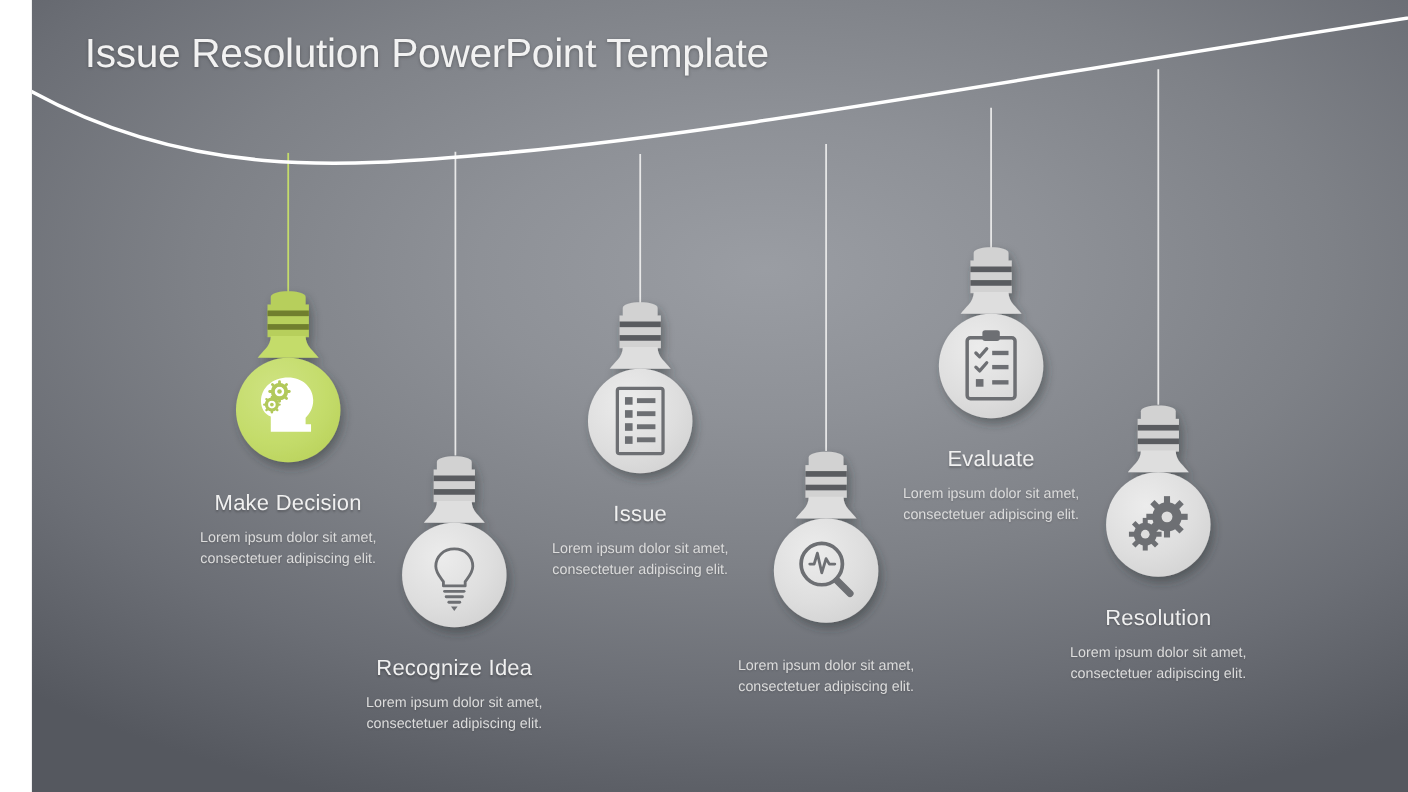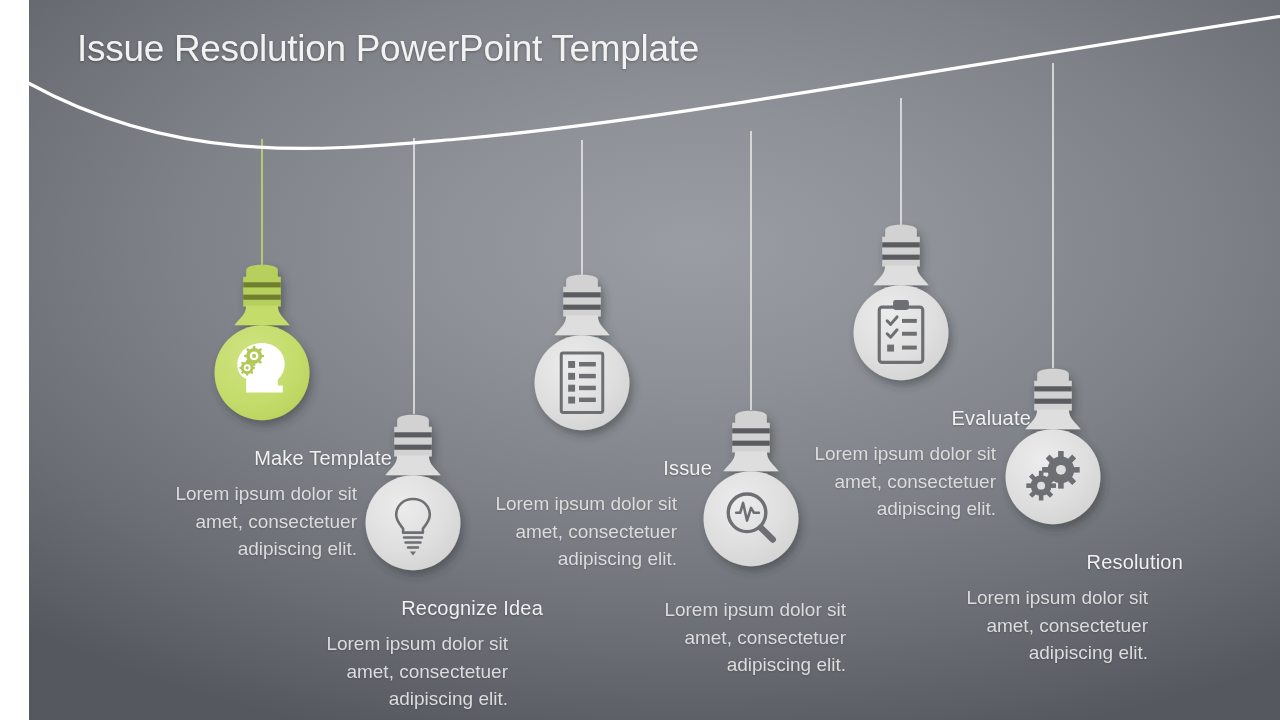--- a/index.html
+++ b/index.html
@@ -44,21 +44,21 @@
     width:1280px; height:720px;
     z-index:2;
     pointer-events:none;
   }
 
   
   .node {
     position:absolute;
     width:260px;
     z-index:5;
-    text-align:right;
+    text-align:center;
   }
 
   .bulb-wrap {
     position:relative;
     width:260px;
     height:178px;
   }
 
   .bulb-svg {
     position:absolute;
@@ -74,21 +74,21 @@
     font-size:20px;
     font-weight:400;
     color:#f0f0f0;
     letter-spacing:0.2px;
     text-shadow:0 1px 2px rgba(0,0,0,0.25);
     line-height:1.2;
     margin-top:6px;
   }
 
   .node-body {
-    font-size:19px;
+    font-size:13px;
     font-weight:400;
     color:#dcdcdc;
     line-height:1.45;
     margin:10px auto 0;
     width:190px;
     text-shadow:0 1px 2px rgba(0,0,0,0.18);
   }
 </style>
 </head>
 <body>
@@ -166,21 +166,21 @@
                   <line x1="-10" y1="-5" x2="-8" y2="-5"></line>
               <line x1="-20" y1="-10" x2="-18.5" y2="-8.5"></line>
                   <line x1="-11.5" y1="-1.5" x2="-10" y2="0"></line>
               <line x1="-20" y1="0" x2="-18.5" y2="-1.5"></line>
                   <line x1="-11.5" y1="-8.5" x2="-10" y2="-10"></line>
             </g>
           </g>
         </g>
       </svg>
     </div>
-    <div class="node-title">Make Template</div>
+    <div class="node-title">Make Decision</div>
     <div class="node-body">Lorem ipsum dolor sit amet, consectetuer adipiscing elit.</div>
   </div>
       <div class="node" style="left: 254px; top: 412px;">
     <div class="bulb-wrap">
       <svg class="bulb-svg" viewBox="0 0 120 180">
         <defs>
           <radialGradient id="sh1" cx="38%" cy="32%" r="78%">
             <stop offset="0%" stop-color="#ececec"></stop>
             <stop offset="62%" stop-color="#dedede"></stop>
             <stop offset="100%" stop-color="#d2d2d2"></stop>

